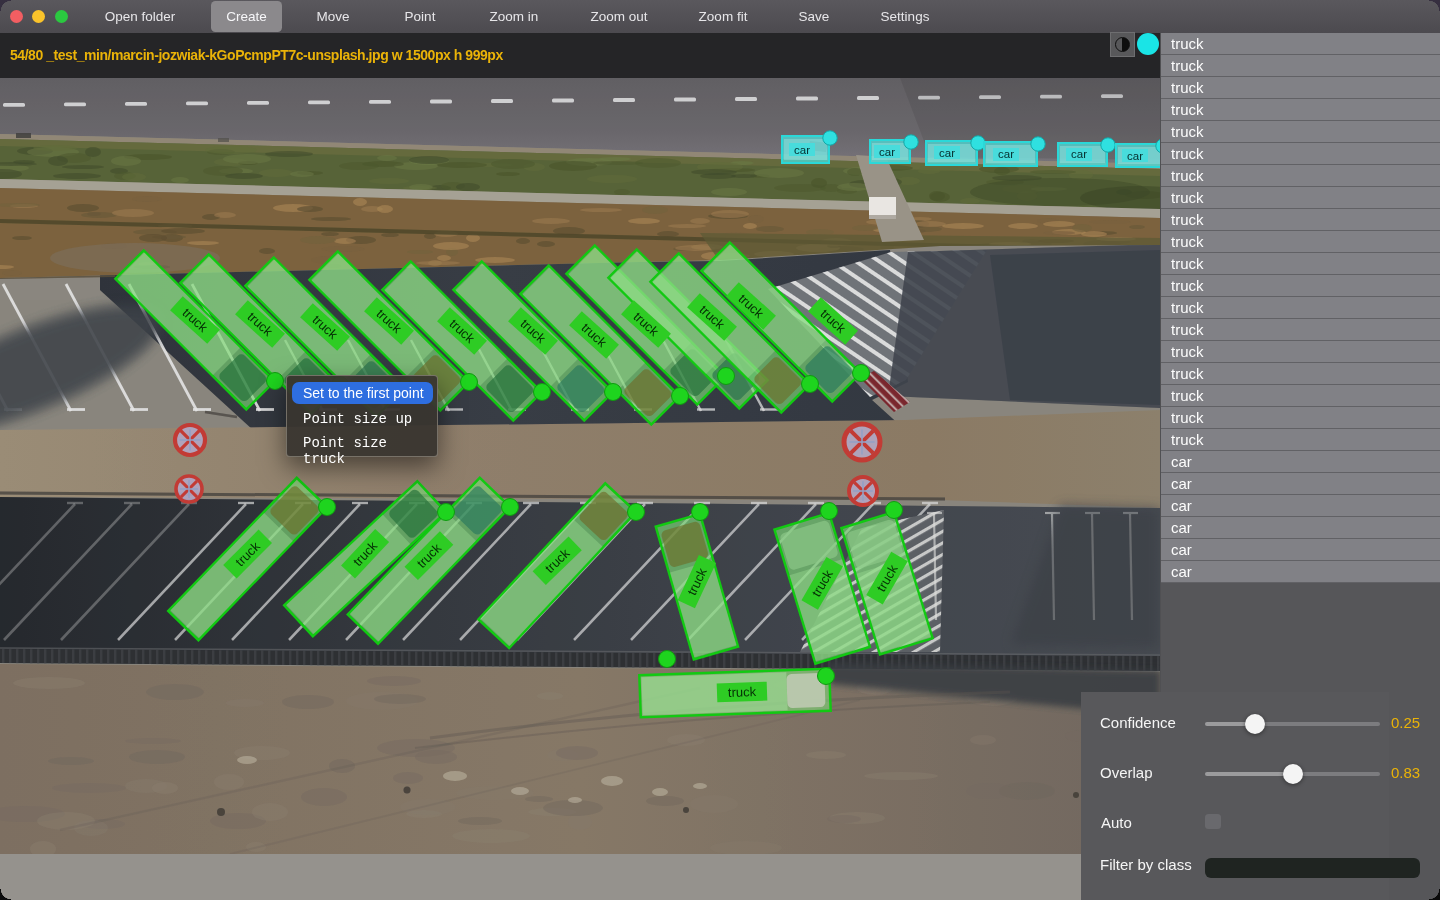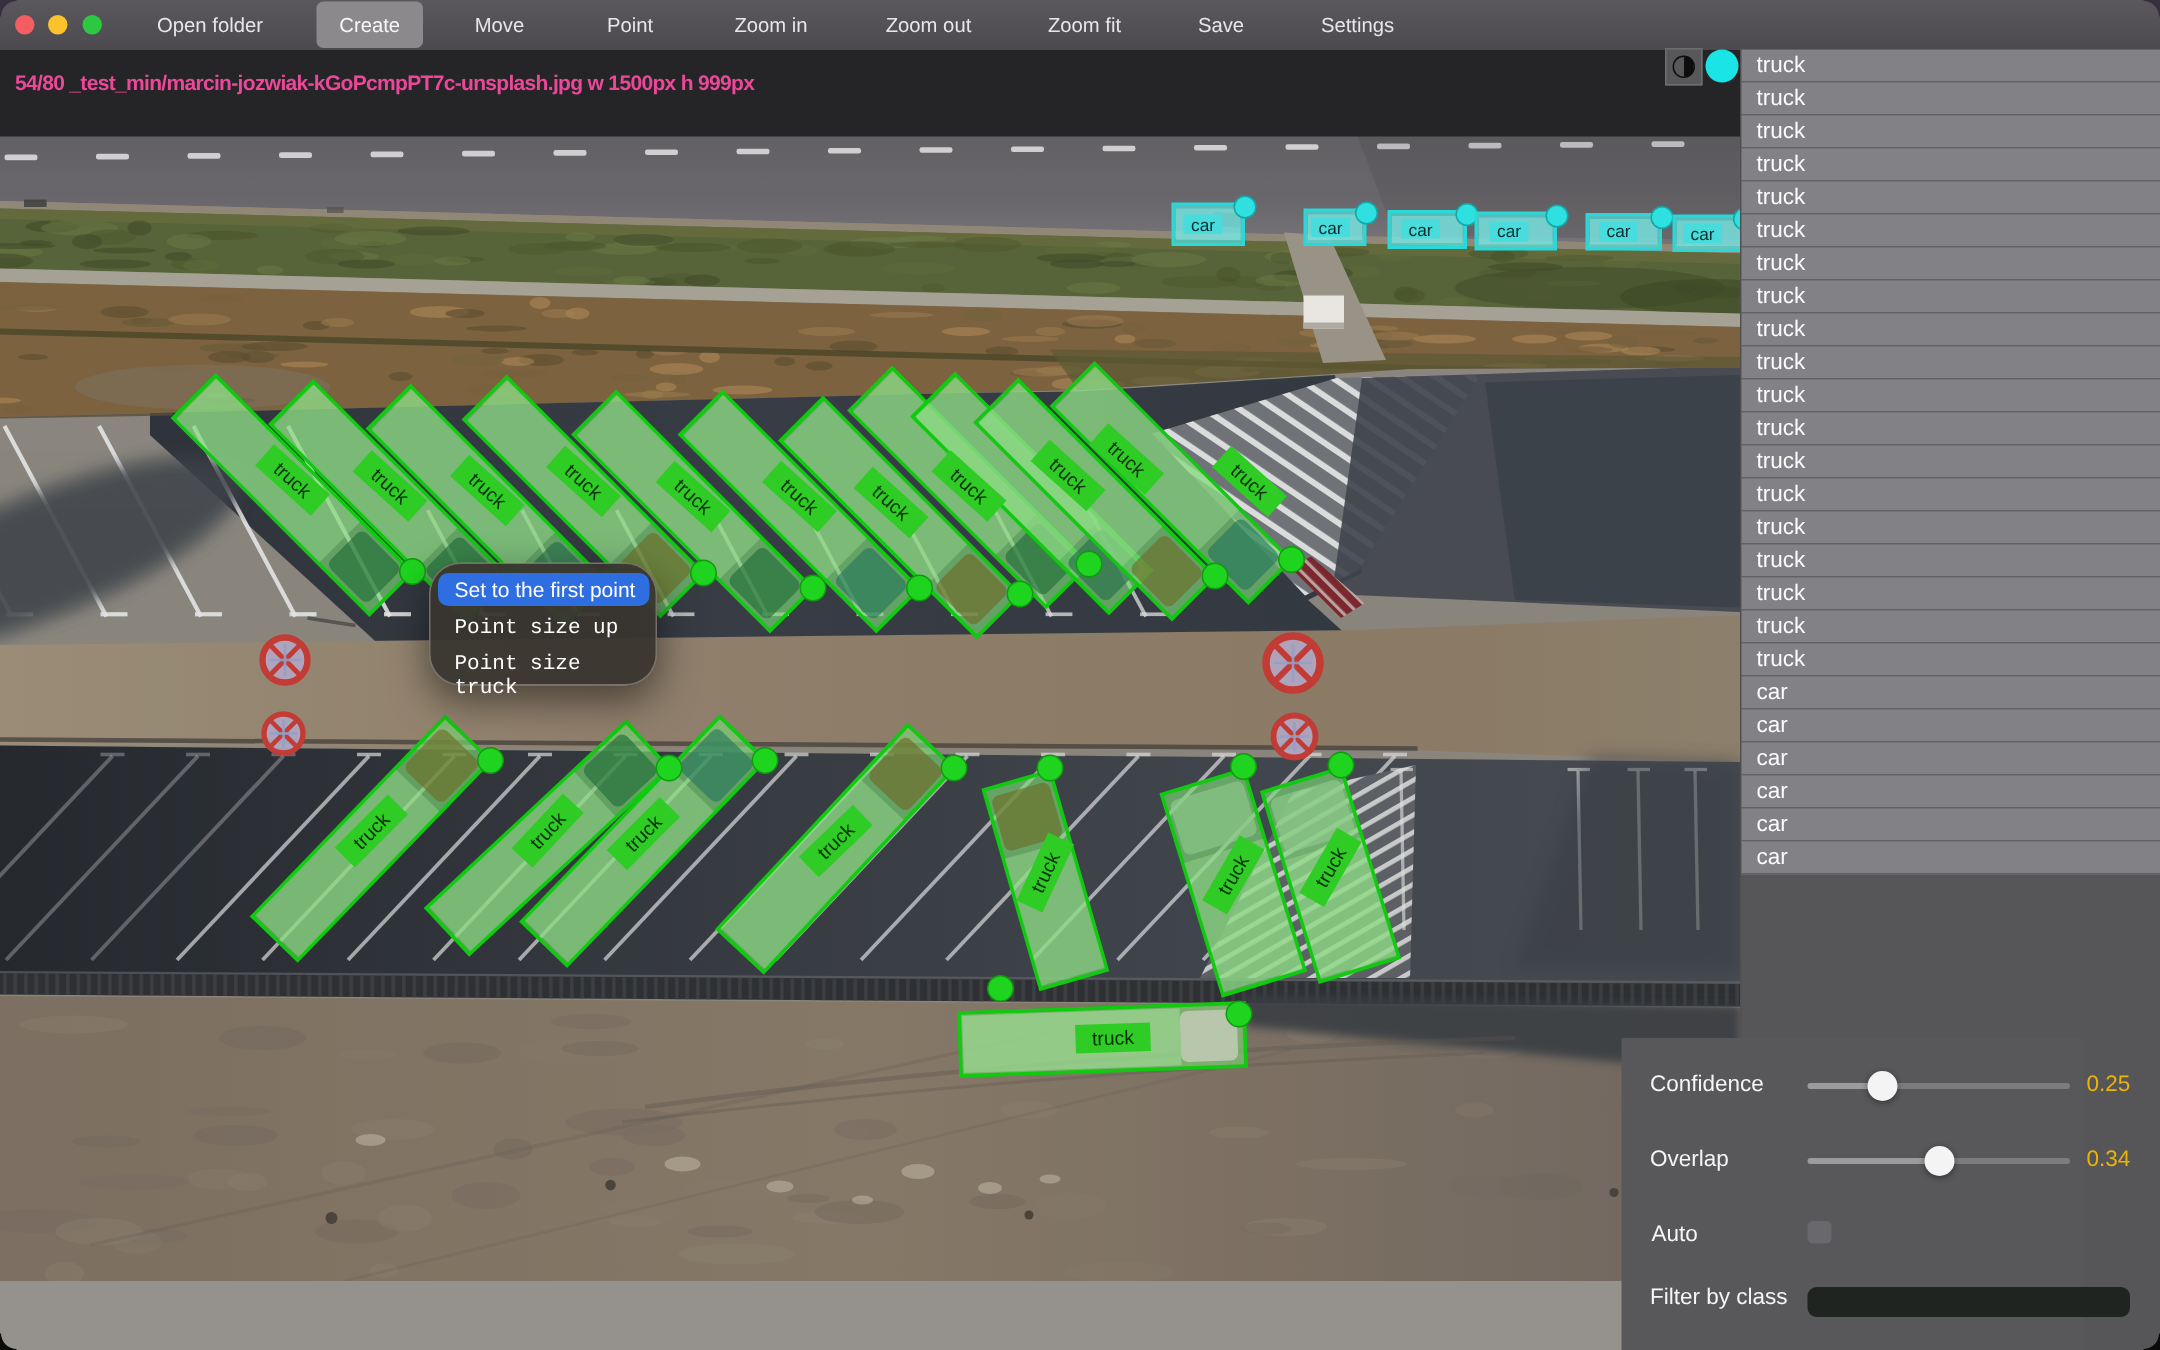--- a/index.html
+++ b/index.html
@@ -1,38 +1,38 @@
 <!DOCTYPE html>
 <html><head><meta charset="utf-8"><style>
 * { margin:0; padding:0; box-sizing:border-box; }
 html,body { width:1440px; height:900px; overflow:hidden; background:#2b2730; font-family:"Liberation Sans", sans-serif; }
 #app { position:relative; width:1440px; height:900px; background:#95928d; }
 #topbar { position:absolute; left:0; top:0; width:1440px; height:33px; background:linear-gradient(#5a585d,#4c4a4f); }
 #topbar .tl { position:absolute; top:10px; width:13px; height:13px; border-radius:50%; }
 .mi { position:absolute; top:0; height:33px; line-height:33px; transform:translateX(-50%); color:#e7e6e9; font-size:13.5px; }
 #createbtn { position:absolute; left:211px; top:1px; width:71px; height:31px; background:#8b898c; border-radius:4.5px; }
 #createbtn span { display:block; text-align:center; line-height:31px; color:#f7f7f9; font-size:13.5px; }
-#infobar { position:absolute; left:0; top:33px; width:1160px; height:58px; background:#252527; color:#ec4899;padding-left:36px; }
+#infobar { position:absolute; left:0; top:33px; width:1160px; height:45px; background:#252527; color:#eab308;padding-left:36px; }
 #infobar .t { position:absolute; left:10px; top:0; height:45px; line-height:45px; font-size:14px; font-weight:700; letter-spacing:-0.45px; }
 #contrastbtn { position:absolute; left:1110px; top:32px; width:25px; height:25px; background:#58585a; border:1px solid #6e6e70; }
 #contrastbtn .c { position:absolute; left:3.5px; top:3.5px; width:15px; height:15px; border-radius:50%; background:linear-gradient(90deg, rgba(0,0,0,0) 50%, #0e0e0e 50%); border:1.5px solid #0e0e0e; }
 #cyanbtn { position:absolute; left:1137px; top:33px; width:22px; height:22px; border-radius:50%; background:#1ae4e6; }
 #photo { position:absolute; left:0; top:78px; width:1160px; height:776px; }
 #sidebar { position:absolute; left:1160px; top:33px; width:280px; height:867px; background:#565659; border-left:1px solid #505053; }
 .row { height:22px; line-height:22px; padding-left:10px; background:#818186; border-bottom:1px solid #616165; color:#fdfdfd; font-size:15px; }
 #panel { position:absolute; left:1081px; top:692px; width:308px; height:208px; background:#58585b; }
 #panel .lab { position:absolute; color:#f5f5f5; font-size:15px; }
 #panel .val { position:absolute; color:#eab308; font-size:15px; }
 .track { position:absolute; left:124px; width:175px; height:4px; border-radius:2px; background:#86868a; }
 .thumb { position:absolute; top:-8px; width:20px; height:20px; border-radius:50%; background:#f4f4f4; box-shadow:0 1px 4px rgba(0,0,0,0.45); }
 #autobox { position:absolute; left:124px; top:122px; width:16px; height:15px; border-radius:3.5px; background:#69696d; }
 #filterbox { position:absolute; left:124px; top:166px; width:215px; height:20px; border-radius:6px; background:#1f2421; }
 #bottombar { position:absolute; left:0; top:854px; width:1081px; height:46px; background:#232325; color:#f2f2f2; }
 #bottombar .t { position:absolute; left:8px; top:0; height:46px; line-height:50px; font-size:14px; font-weight:700; letter-spacing:-0.2px; }
-#ctxmenu { position:absolute; left:286px; top:375px; width:152px; height:82px; background:rgba(57,53,47,0.95); border-radius:21px; border:1px solid rgba(190,185,170,0.45); box-shadow:0 10px 26px rgba(0,0,0,0.5); }
+#ctxmenu { position:absolute; left:286px; top:375px; width:152px; height:82px; background:rgba(57,53,47,0.95); border-radius:4px; border:1px solid rgba(190,185,170,0.45); box-shadow:0 10px 26px rgba(0,0,0,0.5); }
 #ctxmenu .sel { position:absolute; left:5px; top:6px; width:141px; height:22px; background:#2e6ee0; border-radius:7px; color:#fff; font-size:14px; line-height:22px; padding-left:11px; }
 #ctxmenu .it { position:absolute; left:16px; color:#ffffff; font-size:14px;font-family:Liberation Mono, monospace; }
 .corner { position:absolute; width:11px; height:11px; }
 </style></head>
 <body>
 <div id="app">
 <svg id="photo" viewBox="0 78 1160 776" width="1160" height="776">
 <defs>
 <linearGradient id="roadg" x1="0" y1="78" x2="0" y2="165" gradientUnits="userSpaceOnUse">
  <stop offset="0" stop-color="#747176"></stop>
@@ -776,21 +776,21 @@
 <div id="panel">
  <div class="lab" style="left:19px; top:22px;">Confidence</div>
  <div class="track" style="top:30px; background:linear-gradient(90deg,#9b9b9d 0 28%,#7c7c7f 28%);">
         <div class="thumb" style="left:40px;"></div>
       </div>
  <div class="val" style="left:310px; top:22px;">0.25</div>
  <div class="lab" style="left:19px; top:72px;">Overlap</div>
  <div class="track" style="top:80px; background:linear-gradient(90deg,#9b9b9d 0 50%,#7c7c7f 50%);">
         <div class="thumb" style="left:78px;"></div>
       </div>
- <div class="val" style="left:310px; top:72px;">0.34</div>
+ <div class="val" style="left:310px; top:72px;">0.83</div>
  <div class="lab" style="left:20px; top:122px;">Auto</div>
  <div id="autobox"></div>
  <div class="lab" style="left:19px; top:164px;">Filter by class</div>
  <div id="filterbox"></div>
 </div>
 <div id="topbar">
  <div class="tl" style="left:10px; background:#f25e62;"></div>
  <div class="tl" style="left:32px; background:#fac32b;"></div>
  <div class="tl" style="left:55px; background:#2bc840;"></div>
  <div id="createbtn">

